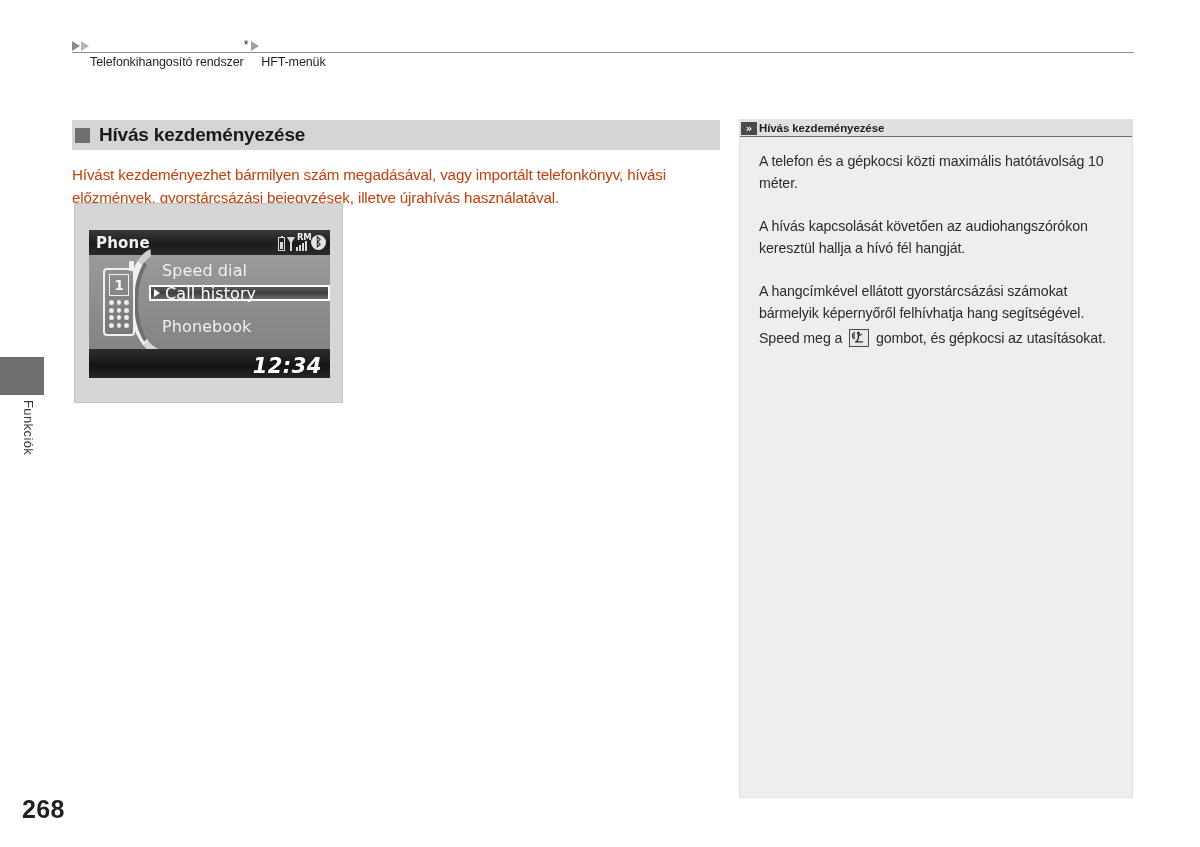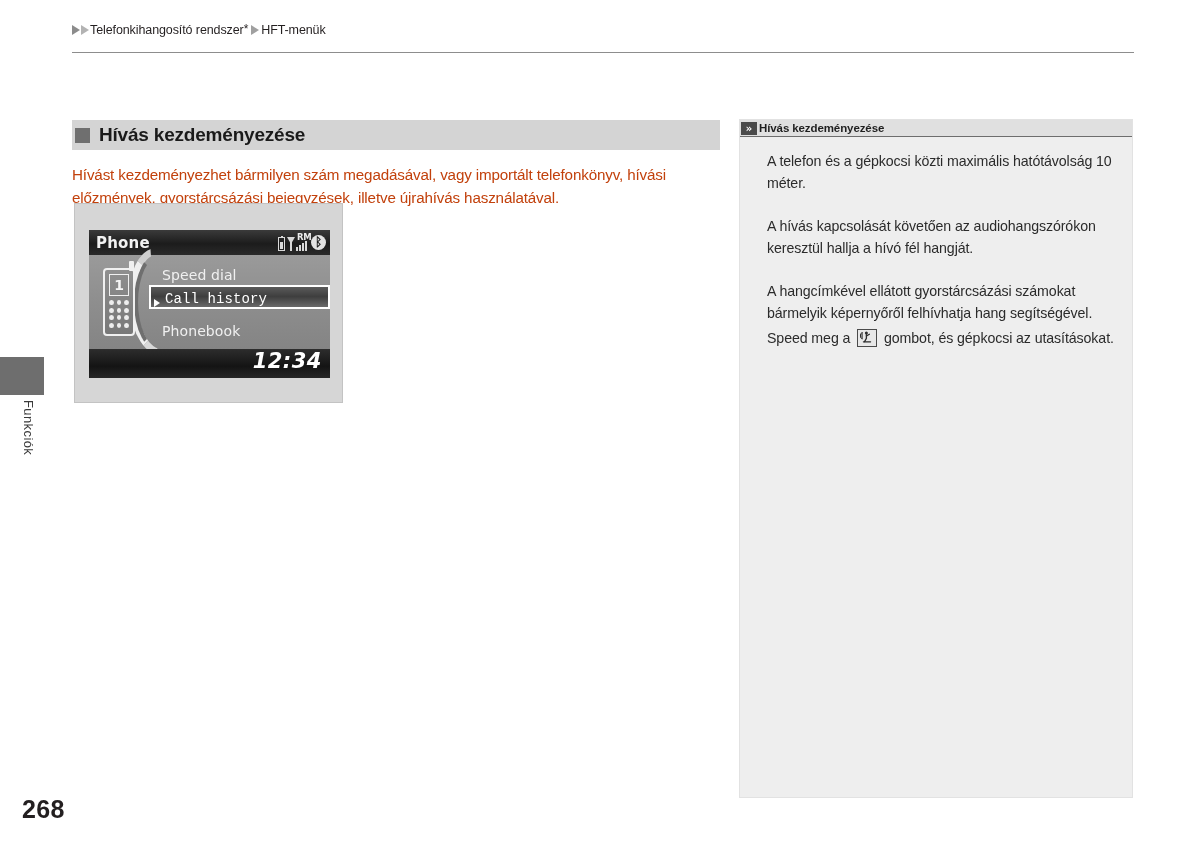--- a/index.html
+++ b/index.html
@@ -32,21 +32,21 @@
     display: inline-block;
     width: 0; height: 0;
     border-top: 5.5px solid transparent;
     border-bottom: 5.5px solid transparent;
     border-left: 8px solid #8c8c8c;
     margin-right: 1px;
     flex: 0 0 auto;
   }
   .tri.light { border-left-color: #b3b3b3; }
   .tri.mid  { border-left-color: #a0a0a0; margin-left: 3px; margin-right: 2px;}
-  .crumb-text { margin-right: 0px; }
+  .crumb-text { margin-right: 0px; margin-top: 32px; }
   .crumb-star {
     font-size: 12px;
     vertical-align: super;
     line-height: 0;
     position: relative;
     top: -1px;
   }
   #breadcrumb-rule {
     position: absolute;
     left: 72px; top: 52px;
@@ -310,55 +310,54 @@
   #menu-list {
     position:absolute;
     left:60px; top:0;
     width:181px; height:94px;
   }
   .menu-item {
     position:absolute;
     left:0; width:181px;
     height:25px;
     color:#f0f0f0;
-    font-size:14px;
+    font-size:16px;
     font-family:"DejaVu Sans", sans-serif;
-    display:flex; align-items:flex-end;
+    display:flex; align-items:center;
     padding-left:13px;
     letter-spacing:0.1px;
   }
   .menu-item.i0 { top:3px; }
   .menu-item.i1 { top:30px; }
   .menu-item.i2 { top:59px; }
   .menu-item.selected {
     border:2px solid #ffffff;
     background: linear-gradient(180deg,#5a5a5a 0%, #3e3e3e 48%, #6a6a6a 100%);
     color:#ffffff;
-    height:24px;
+    height:16px;
     width:181px;
     left:0;
     padding-left:14px;
-    font-family:Liberation Mono, monospace;
   }
   .sel-caret {
     position:absolute;
     left:3px;
     width:0;height:0;
     border-top:4px solid transparent;
     border-bottom:4px solid transparent;
     border-left:6px solid #ffffff;
   }
 
   #screen-footer {
     position:absolute;
     left:0; top:119px;
     width:241px; height:29px;
     background: linear-gradient(180deg,#2d2d2d 0%,#141414 60%,#262626 100%);
     display:flex;
-    align-items:flex-start;
+    align-items:flex-end;
     justify-content:flex-end;
   }
   #clock {
     color:#ffffff;
     font-size:21px;
     font-weight:bold;
     font-style:italic;
     margin-right:8px;
     font-family:"DejaVu Sans", sans-serif;
     letter-spacing:0.5px;
@@ -392,21 +391,21 @@
     flex: 0 0 auto;
     font-family: "DejaVu Sans", sans-serif;
   }
   #info-header-title {
     font-size: 11.5px;
     font-weight: bold;
     color: #1f1f1f;
     letter-spacing: -0.1px;
   }
   #info-body {
-    padding: 14px 17px 0 27px;
+    padding: 14px 17px 0 19px;
   }
   .info-para {
     font-size: 14.2px;
     line-height: 1.52;
     color: #2b2b2b;
     margin: 0 0 22px 0;
     letter-spacing: -0.1px;
   }
   .info-para.tight { margin-bottom: 4px; }
   .inline-btn {

